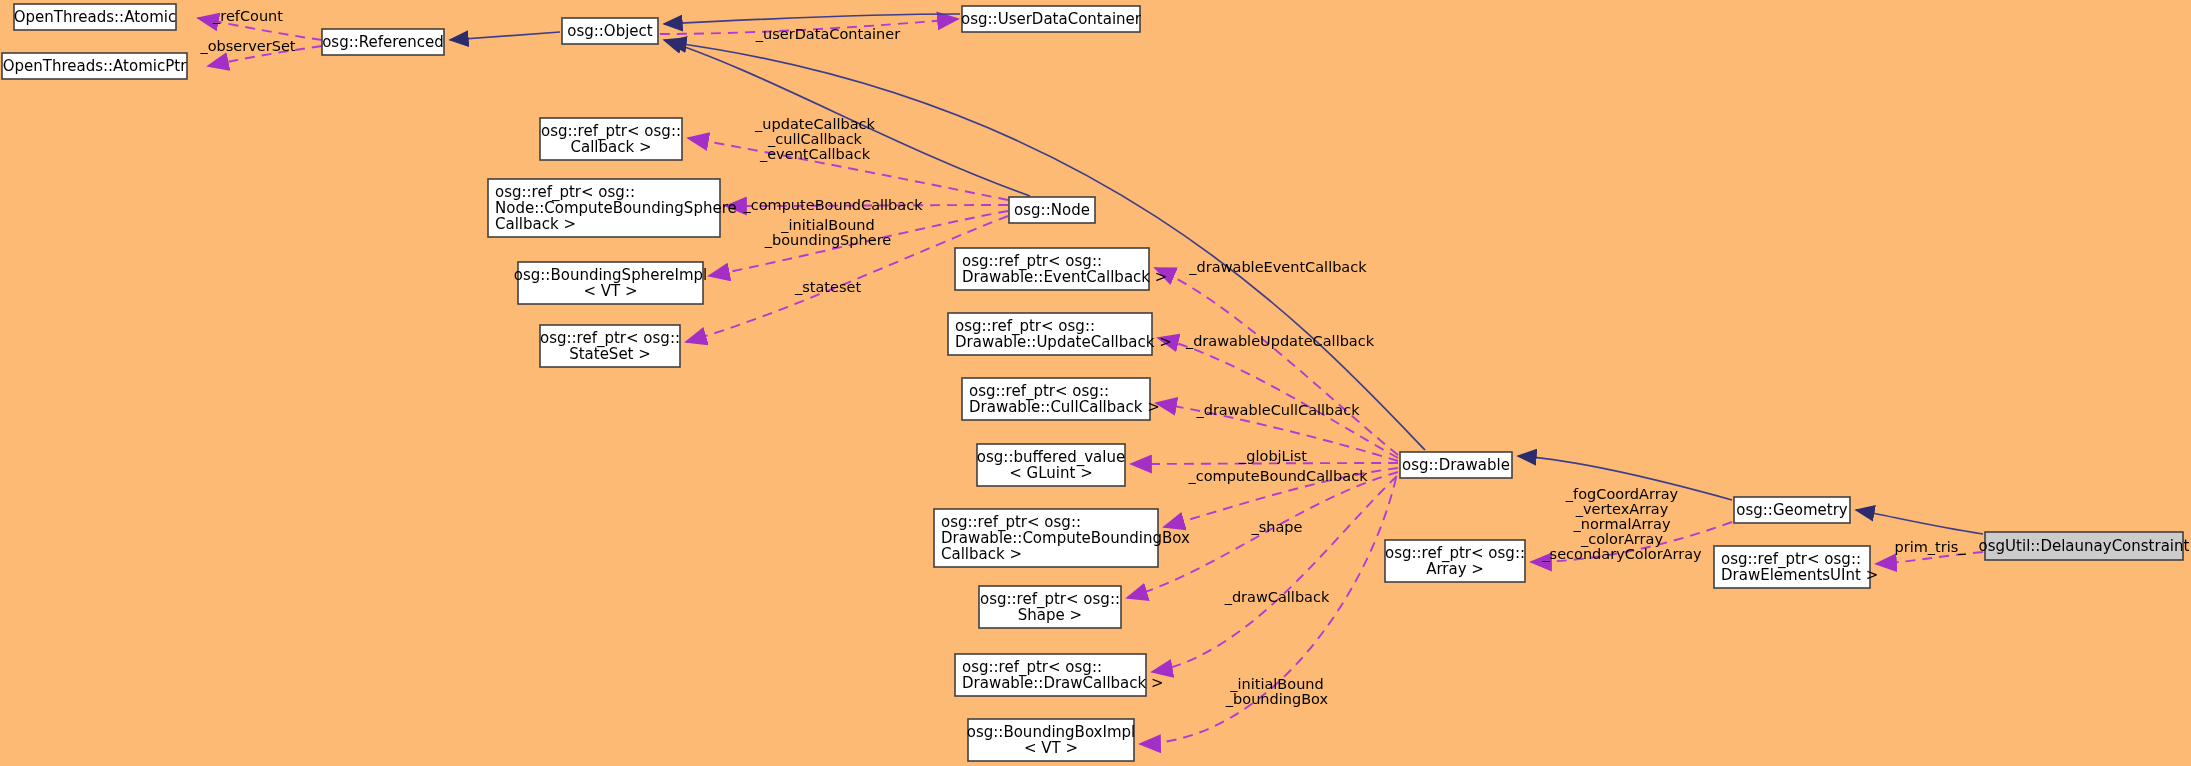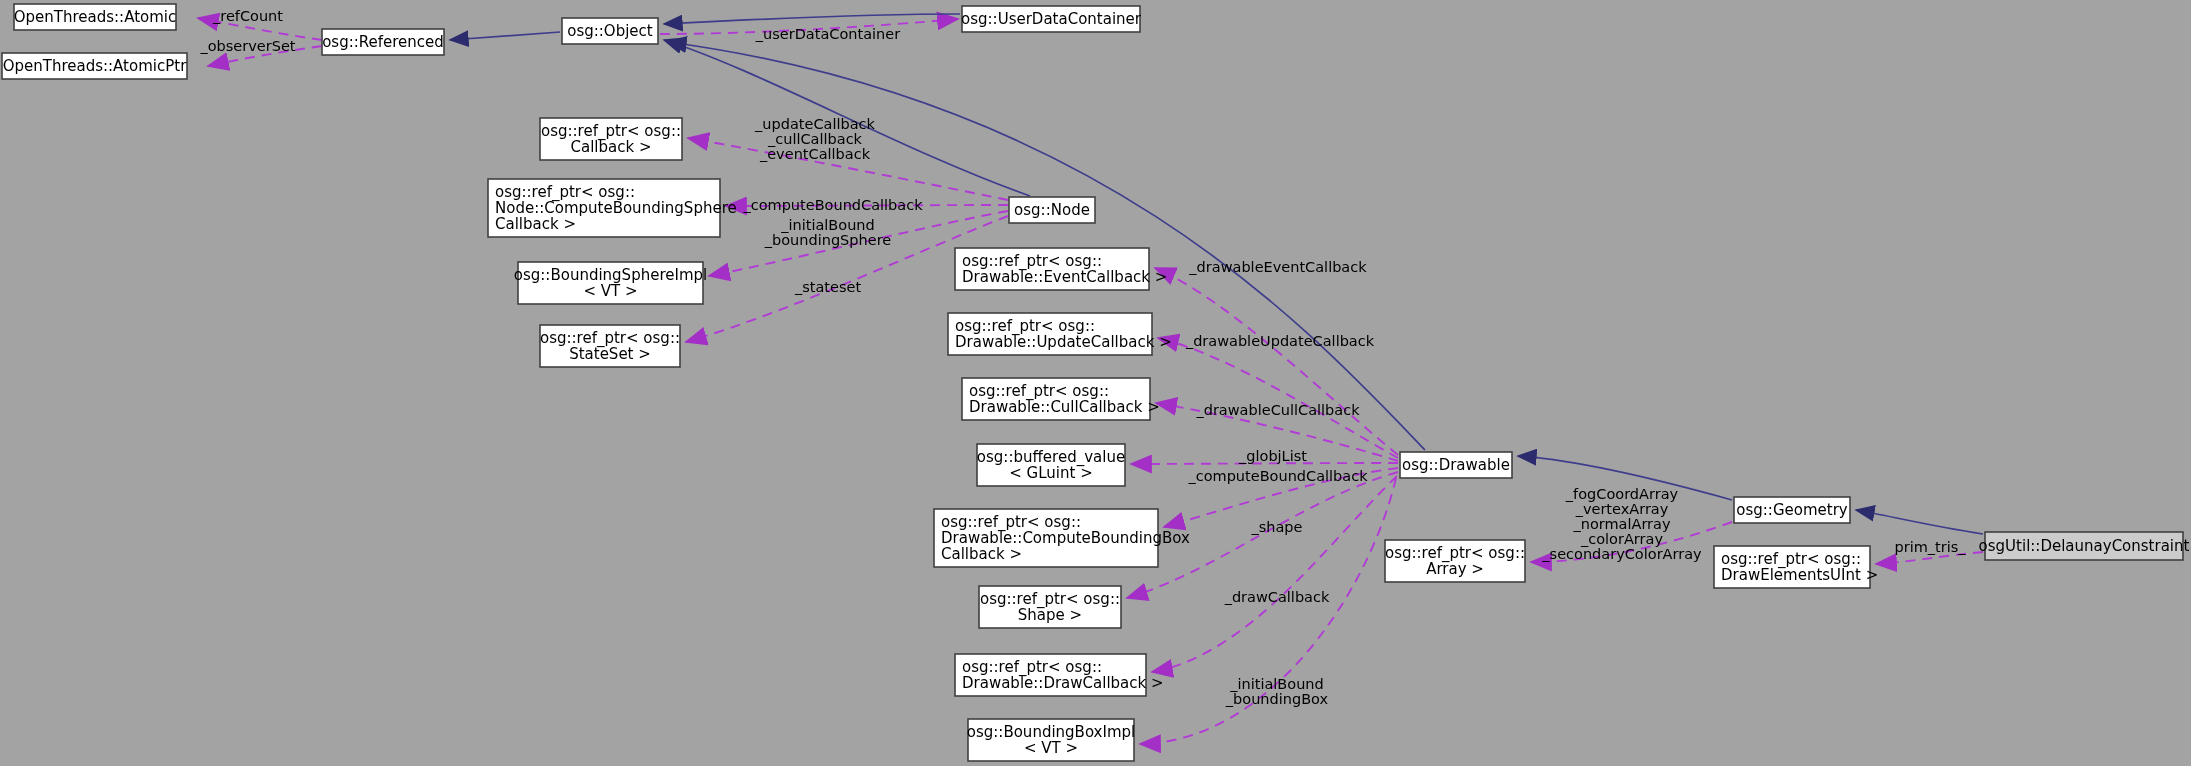--- a/index.html
+++ b/index.html
@@ -4,21 +4,21 @@
 <style>
   html, body {
     margin: 0;
     padding: 0;
     background: #ffffff;
   }
   #diagram-root {
     position: relative;
     width: 2191px;
     height: 766px;
-    background: #a3a3a3;
+    background: #fdba74;
     font-family: "DejaVu Sans", "Liberation Sans", sans-serif;
     overflow: hidden;
   }
   svg#graph {
     position: absolute;
     left: 0;
     top: 0;
     width: 2191px;
     height: 766px;
   }

